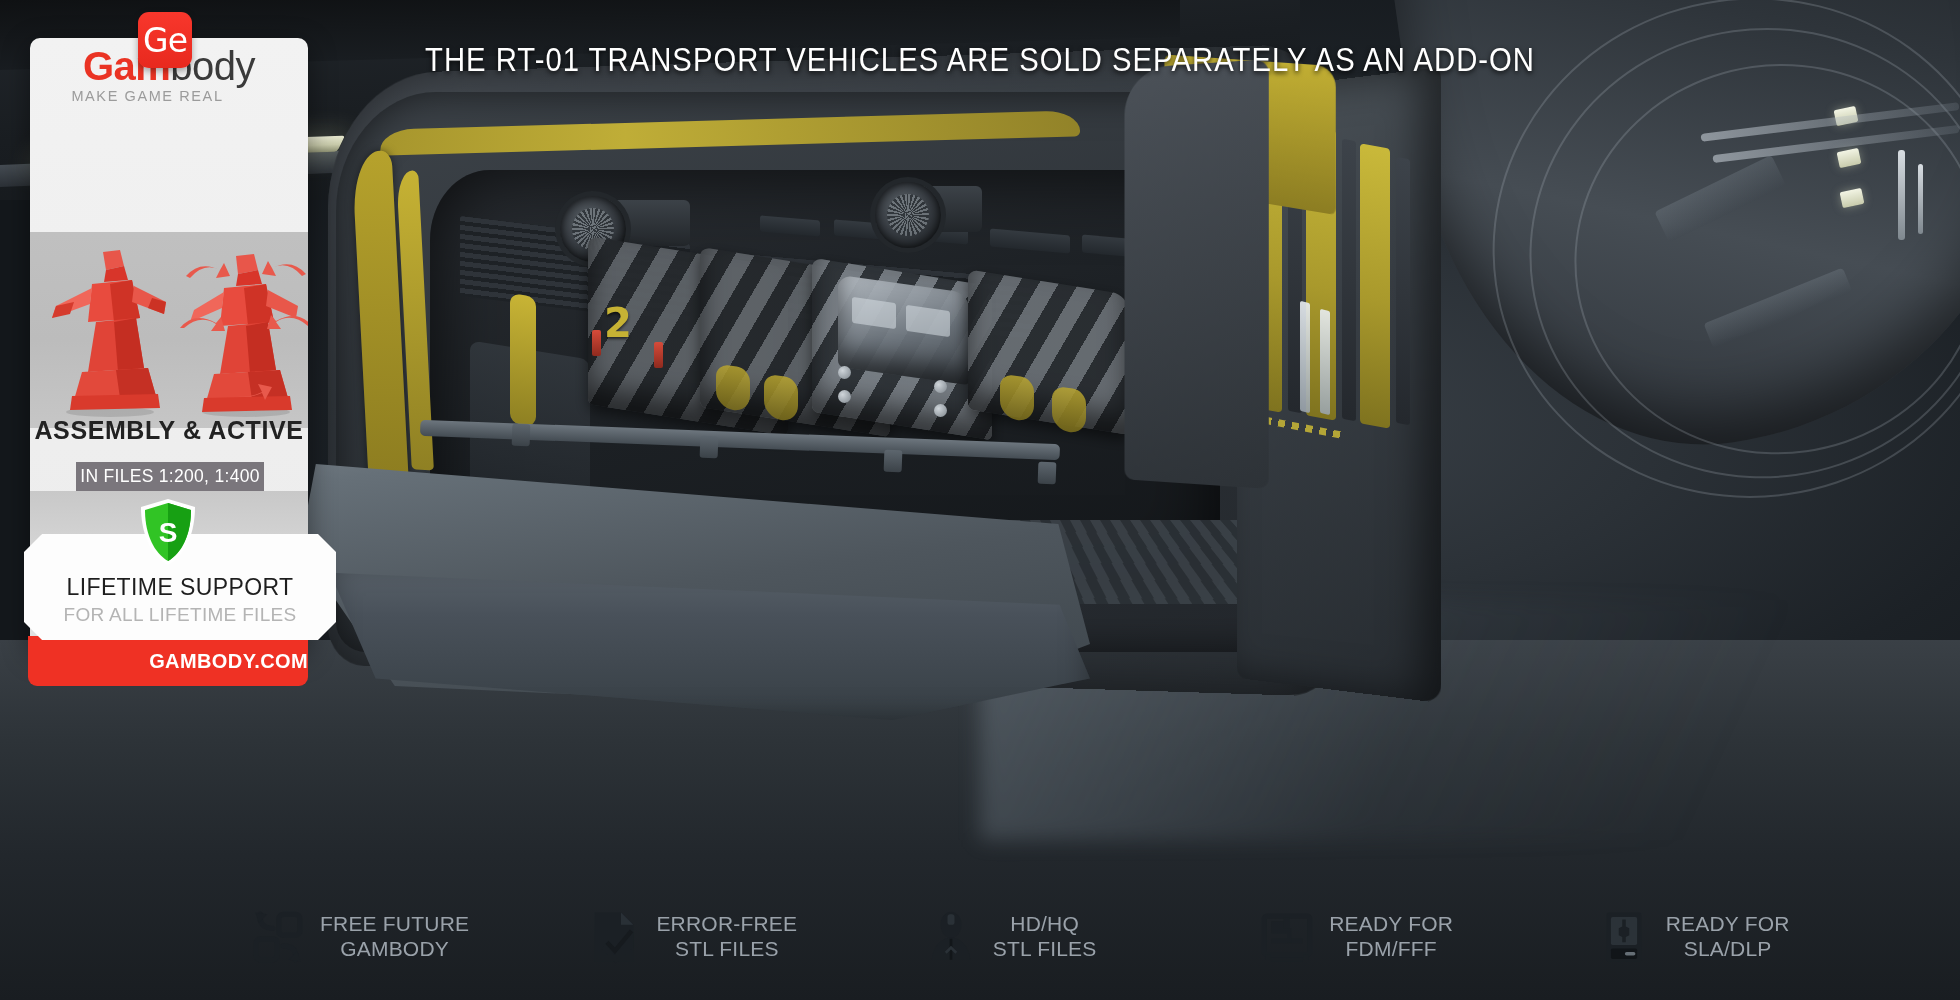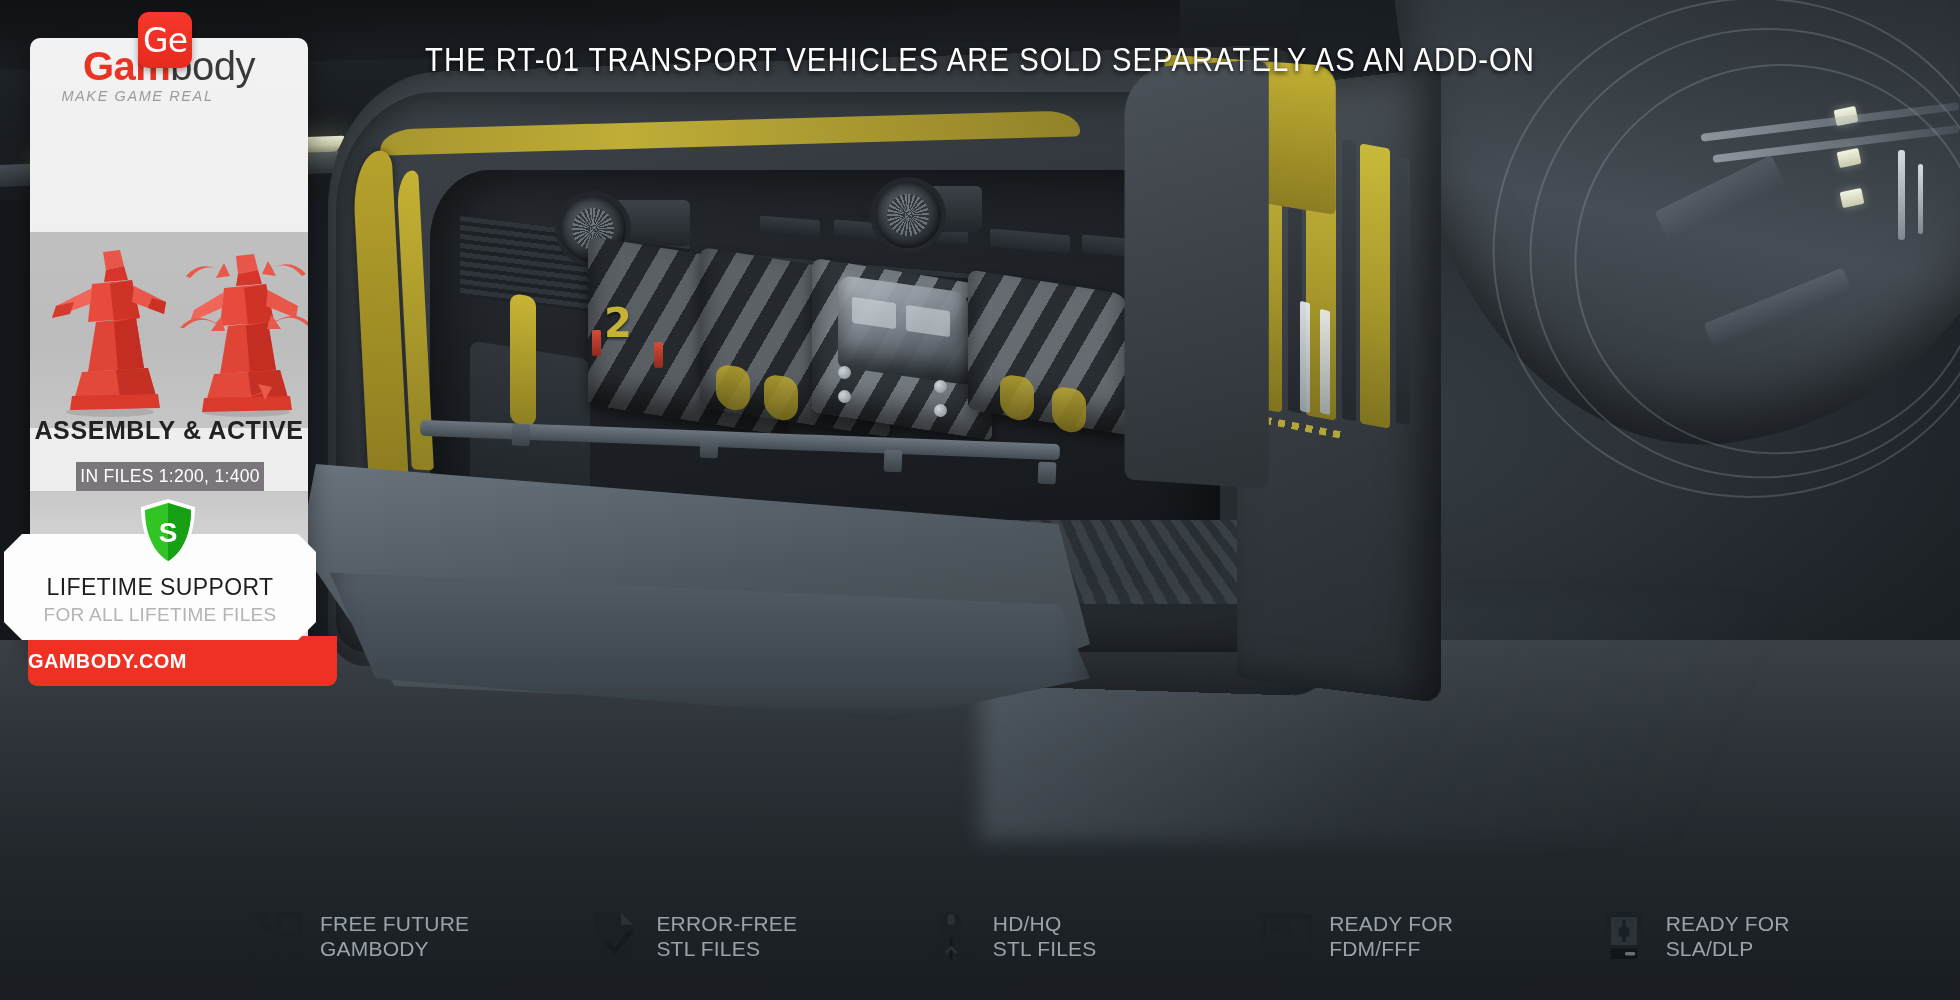--- a/index.html
+++ b/index.html
@@ -302,44 +302,44 @@
     background: linear-gradient(180deg, #c8c8c8 0%, #d6d6d6 40%, #e2e2e2 100%);
   }
 
   
   .shield {
     position: absolute; left: 139px; top: 498px; width: 58px; height: 68px; z-index: 9;
   }
 
   
   .support-card {
-    position: absolute; left: 4px; top: 534px; width: 312px; height: 106px;
+    position: absolute; left: 24px; top: 534px; width: 312px; height: 106px;
     background: #fdfdfd; z-index: 8;
     clip-path: polygon(0 18px, 18px 0, 294px 0, 312px 18px, 312px 88px, 294px 106px, 18px 106px, 0 88px);
     box-shadow: 0 6px 20px rgba(0,0,0,.35);
   }
   .support-title {
     position: absolute; left: 0; right: 0; top: 40px; text-align: center;
     font-size: 23px; color: #1e1e1e; letter-spacing: 0.4px;
   }
   .support-sub {
     position: absolute; left: 0; right: 0; top: 70px; text-align: center;
     font-size: 19px; color: #b4b4b4; letter-spacing: 0.3px;
   }
   .domain-bar {
-    position: absolute; left: 28px; top: 636px; width: 309px; height: 50px;
+    position: absolute; left: 28px; top: 636px; width: 280px; height: 50px;
     background: #ef3124; border-radius: 0 0 9px 9px; z-index: 7;
-    display: flex; align-items: center; justify-content: flex-start;
+    display: flex; align-items: center; justify-content: flex-end;
   }
   .domain-bar span { color: #fff; font-size: 20px; font-weight: 700; letter-spacing: 0.4px; }
 
   
   .features {
     position: absolute; left: 250px; right: 30px; bottom: 18px; height: 90px;
-    display: flex; align-items: center; gap: 2px;
+    display: flex; align-items: center; gap: 2px; text-align: center;
   }
   .feature { display: flex; align-items: center; gap: 14px; flex: 1 1 0; }
   .feature-icon { width: 56px; height: 56px; flex: 0 0 56px; opacity: .92; }
   .feature-label {
     color: #9aa2aa; font-size: 21px; line-height: 1.18; letter-spacing: 0.2px;
   }
   .feature-label .l2 { display: block; }
 </style>
 </head>
 <body>
@@ -498,21 +498,21 @@
 
     <div class="card-lower"></div>
   </div>
 
   <div class="logo-tile">
     <span>Ge</span>
   </div>
   <div class="brand" style="left:30px; width:278px;">
     <span class="b-red">Gam</span><span class="b-dark">body</span>
   </div>
-  <div class="tagline" style="left:20px; width:235px;font-style:italic;">MAKE GAME REAL</div>
+  <div class="tagline" style="left:30px; width:235px;">MAKE GAME REAL</div>
 
   <div class="domain-bar">
     <span>GAMBODY.COM</span>
   </div>
 
   <div class="support-card">
     <div class="support-title">LIFETIME SUPPORT</div>
     <div class="support-sub">FOR ALL LIFETIME FILES</div>
   </div>
 

